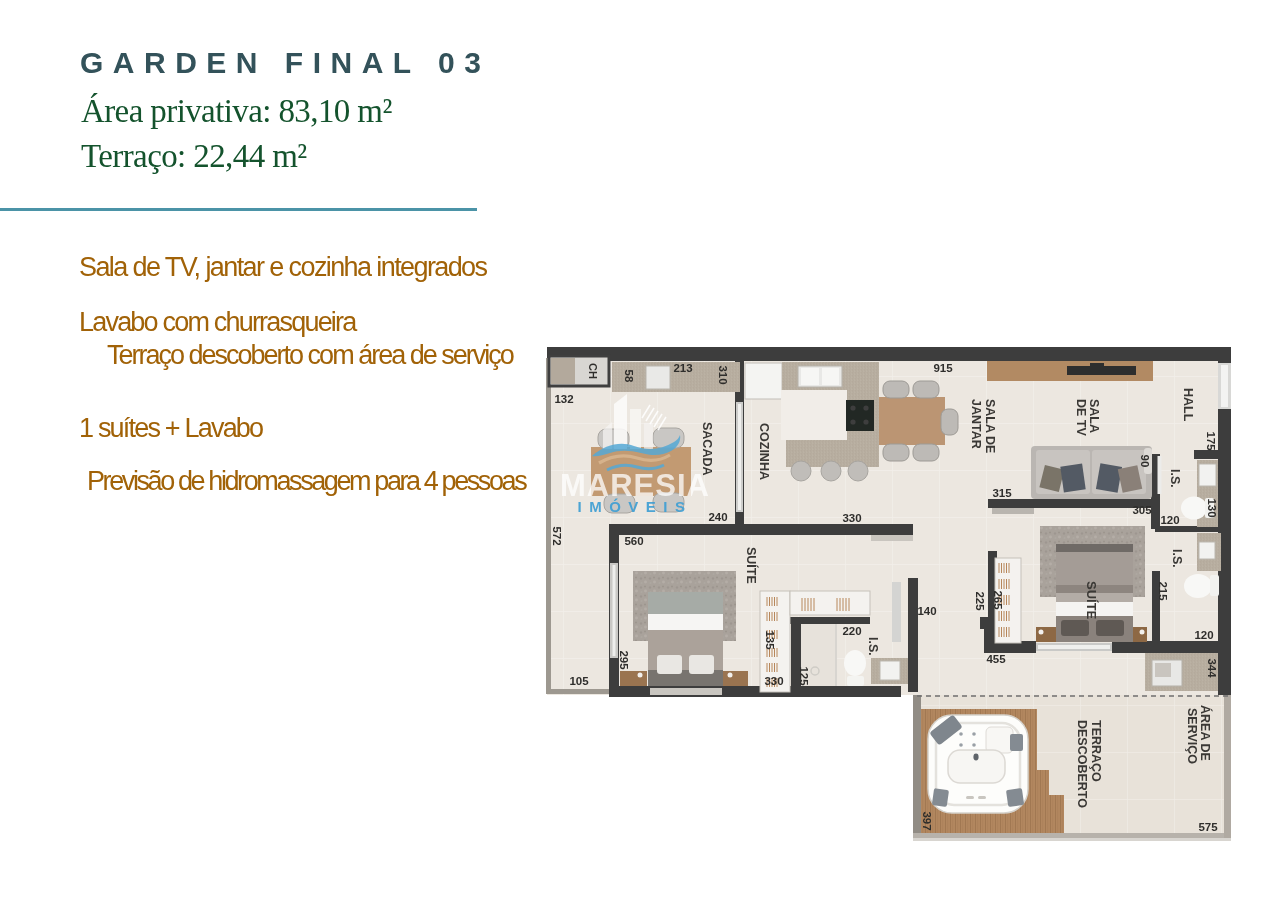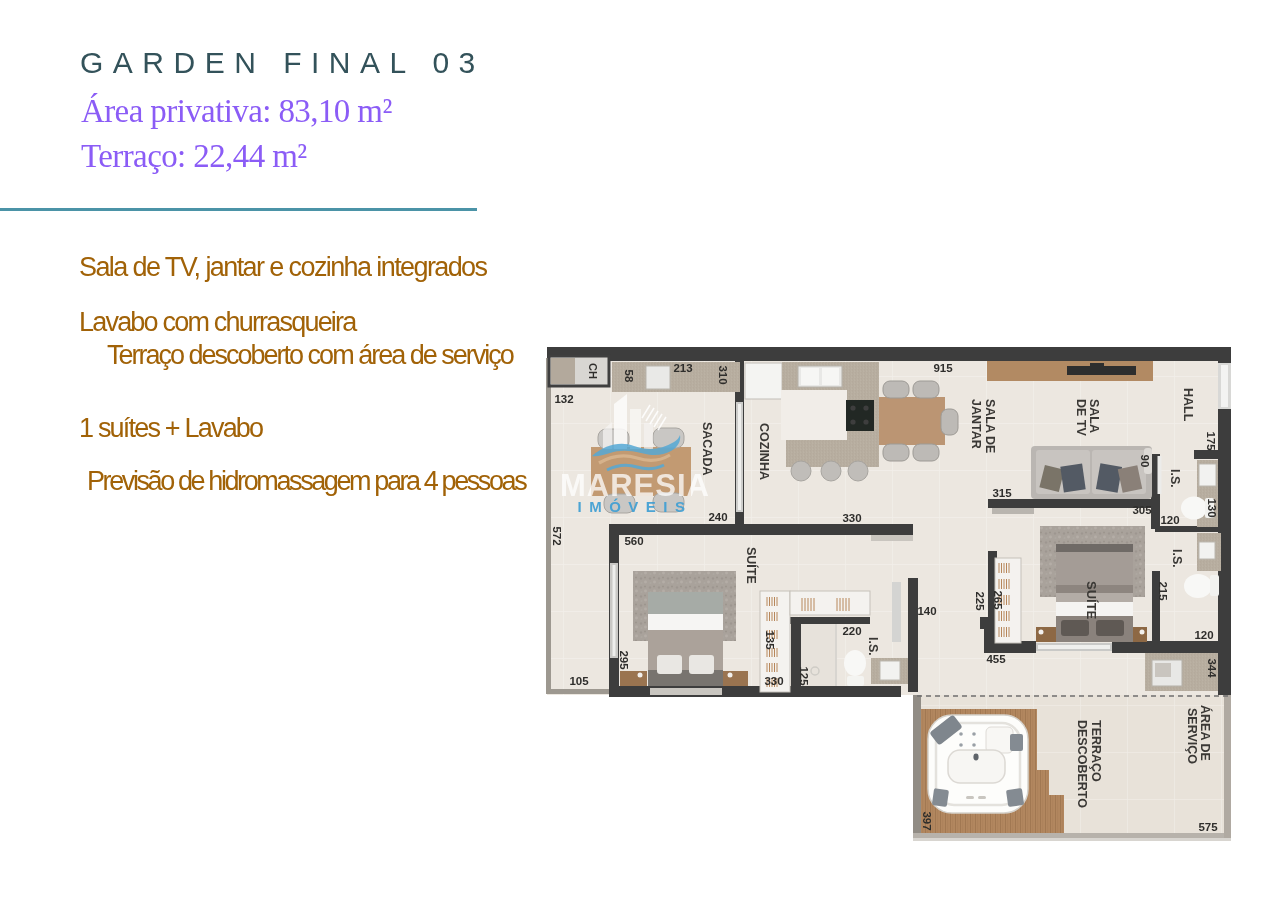--- a/index.html
+++ b/index.html
@@ -1,20 +1,20 @@
 <!DOCTYPE html>
 <html><head>
 <meta charset="utf-8">
 <style>
   html,body{margin:0;padding:0;}
   body{width:1273px;height:900px;background:#ffffff;position:relative;overflow:hidden;
        font-family:"Liberation Sans",sans-serif;}
   .abs{position:absolute;}
-  .title{left:80px;top:46px;font-size:30px;letter-spacing:9.5px;color:#33525a;font-weight:400;}
-  .serif{font-family:"Liberation Serif",serif;color:#8b5cf6;font-size:33px;font-weight:400;letter-spacing:-0.6px;}
+  .title{left:80px;top:46px;font-size:30px;letter-spacing:9.5px;color:#33525a;font-weight:700;}
+  .serif{font-family:"Liberation Serif",serif;color:#14532d;font-size:33px;font-weight:400;letter-spacing:-0.6px;}
   .s1{left:81px;top:93px;}
   .s2{left:81px;top:138px;}
   .rule{left:0;top:208px;width:477px;height:3px;background:#4b93a7;}
   .li{color:#a16207;font-size:27px;font-weight:400;}
 </style>
 </head>
 <body>
 
 <div class="abs title">GARDEN FINAL 03</div>
 

